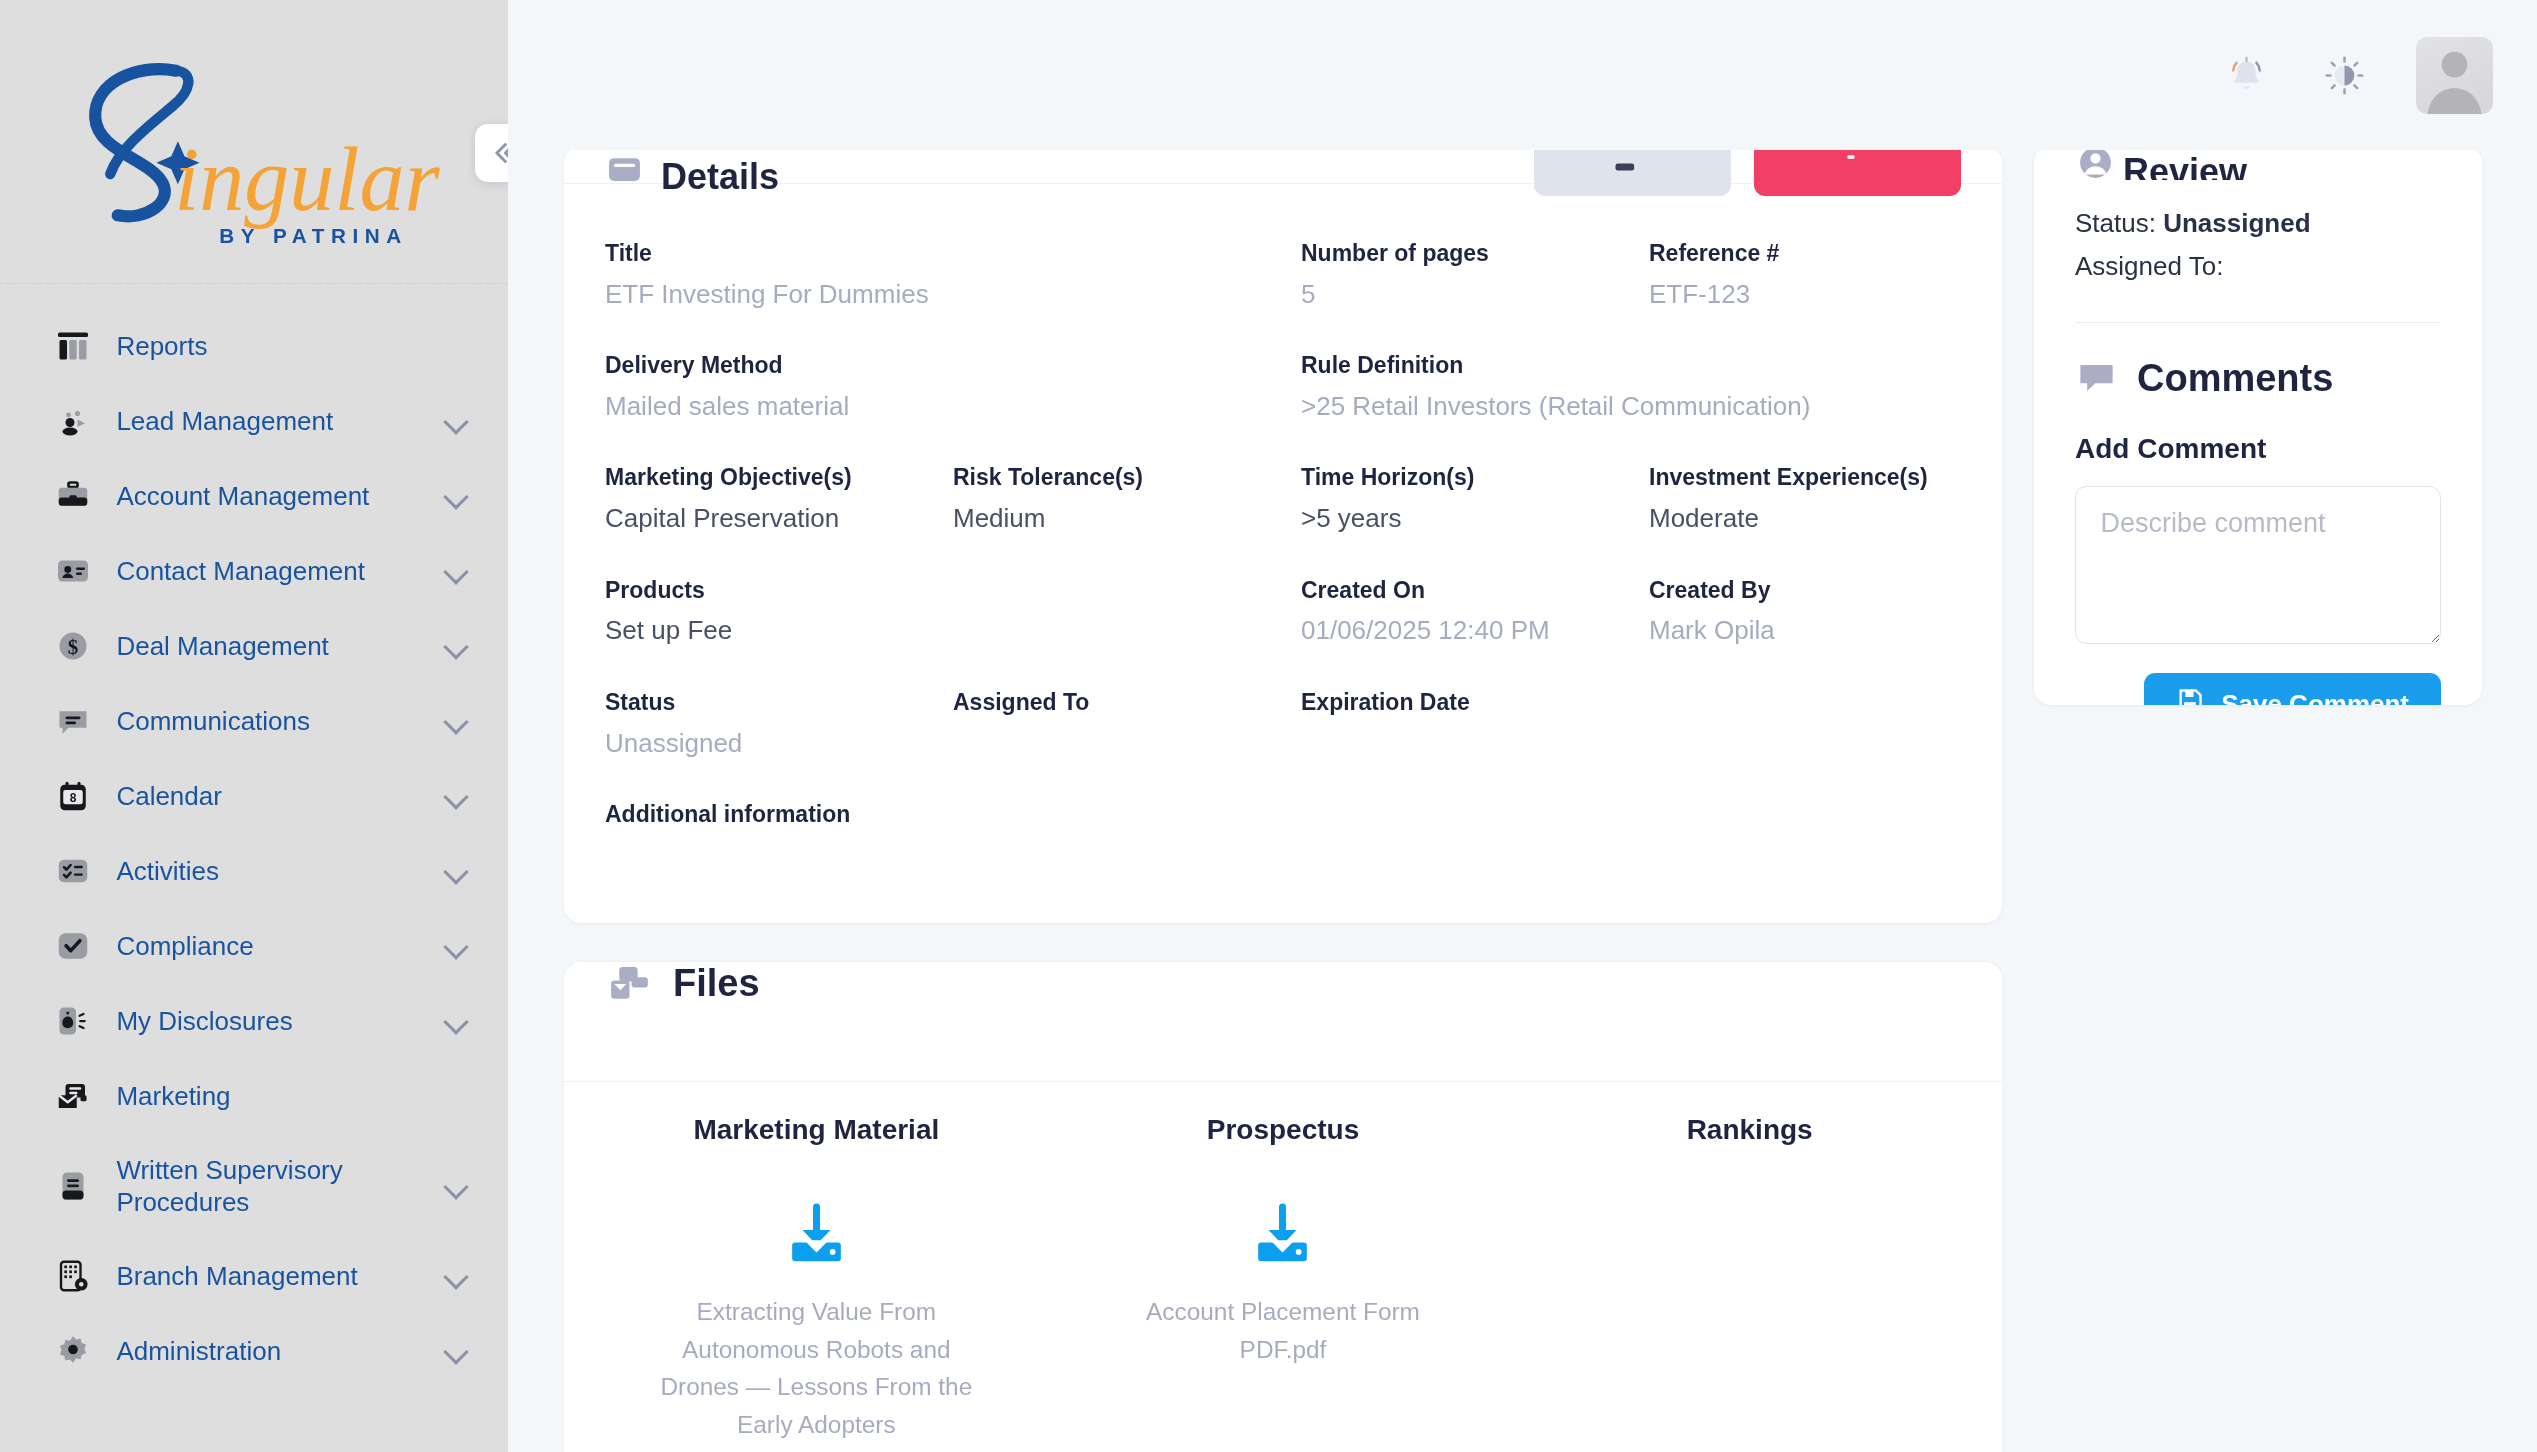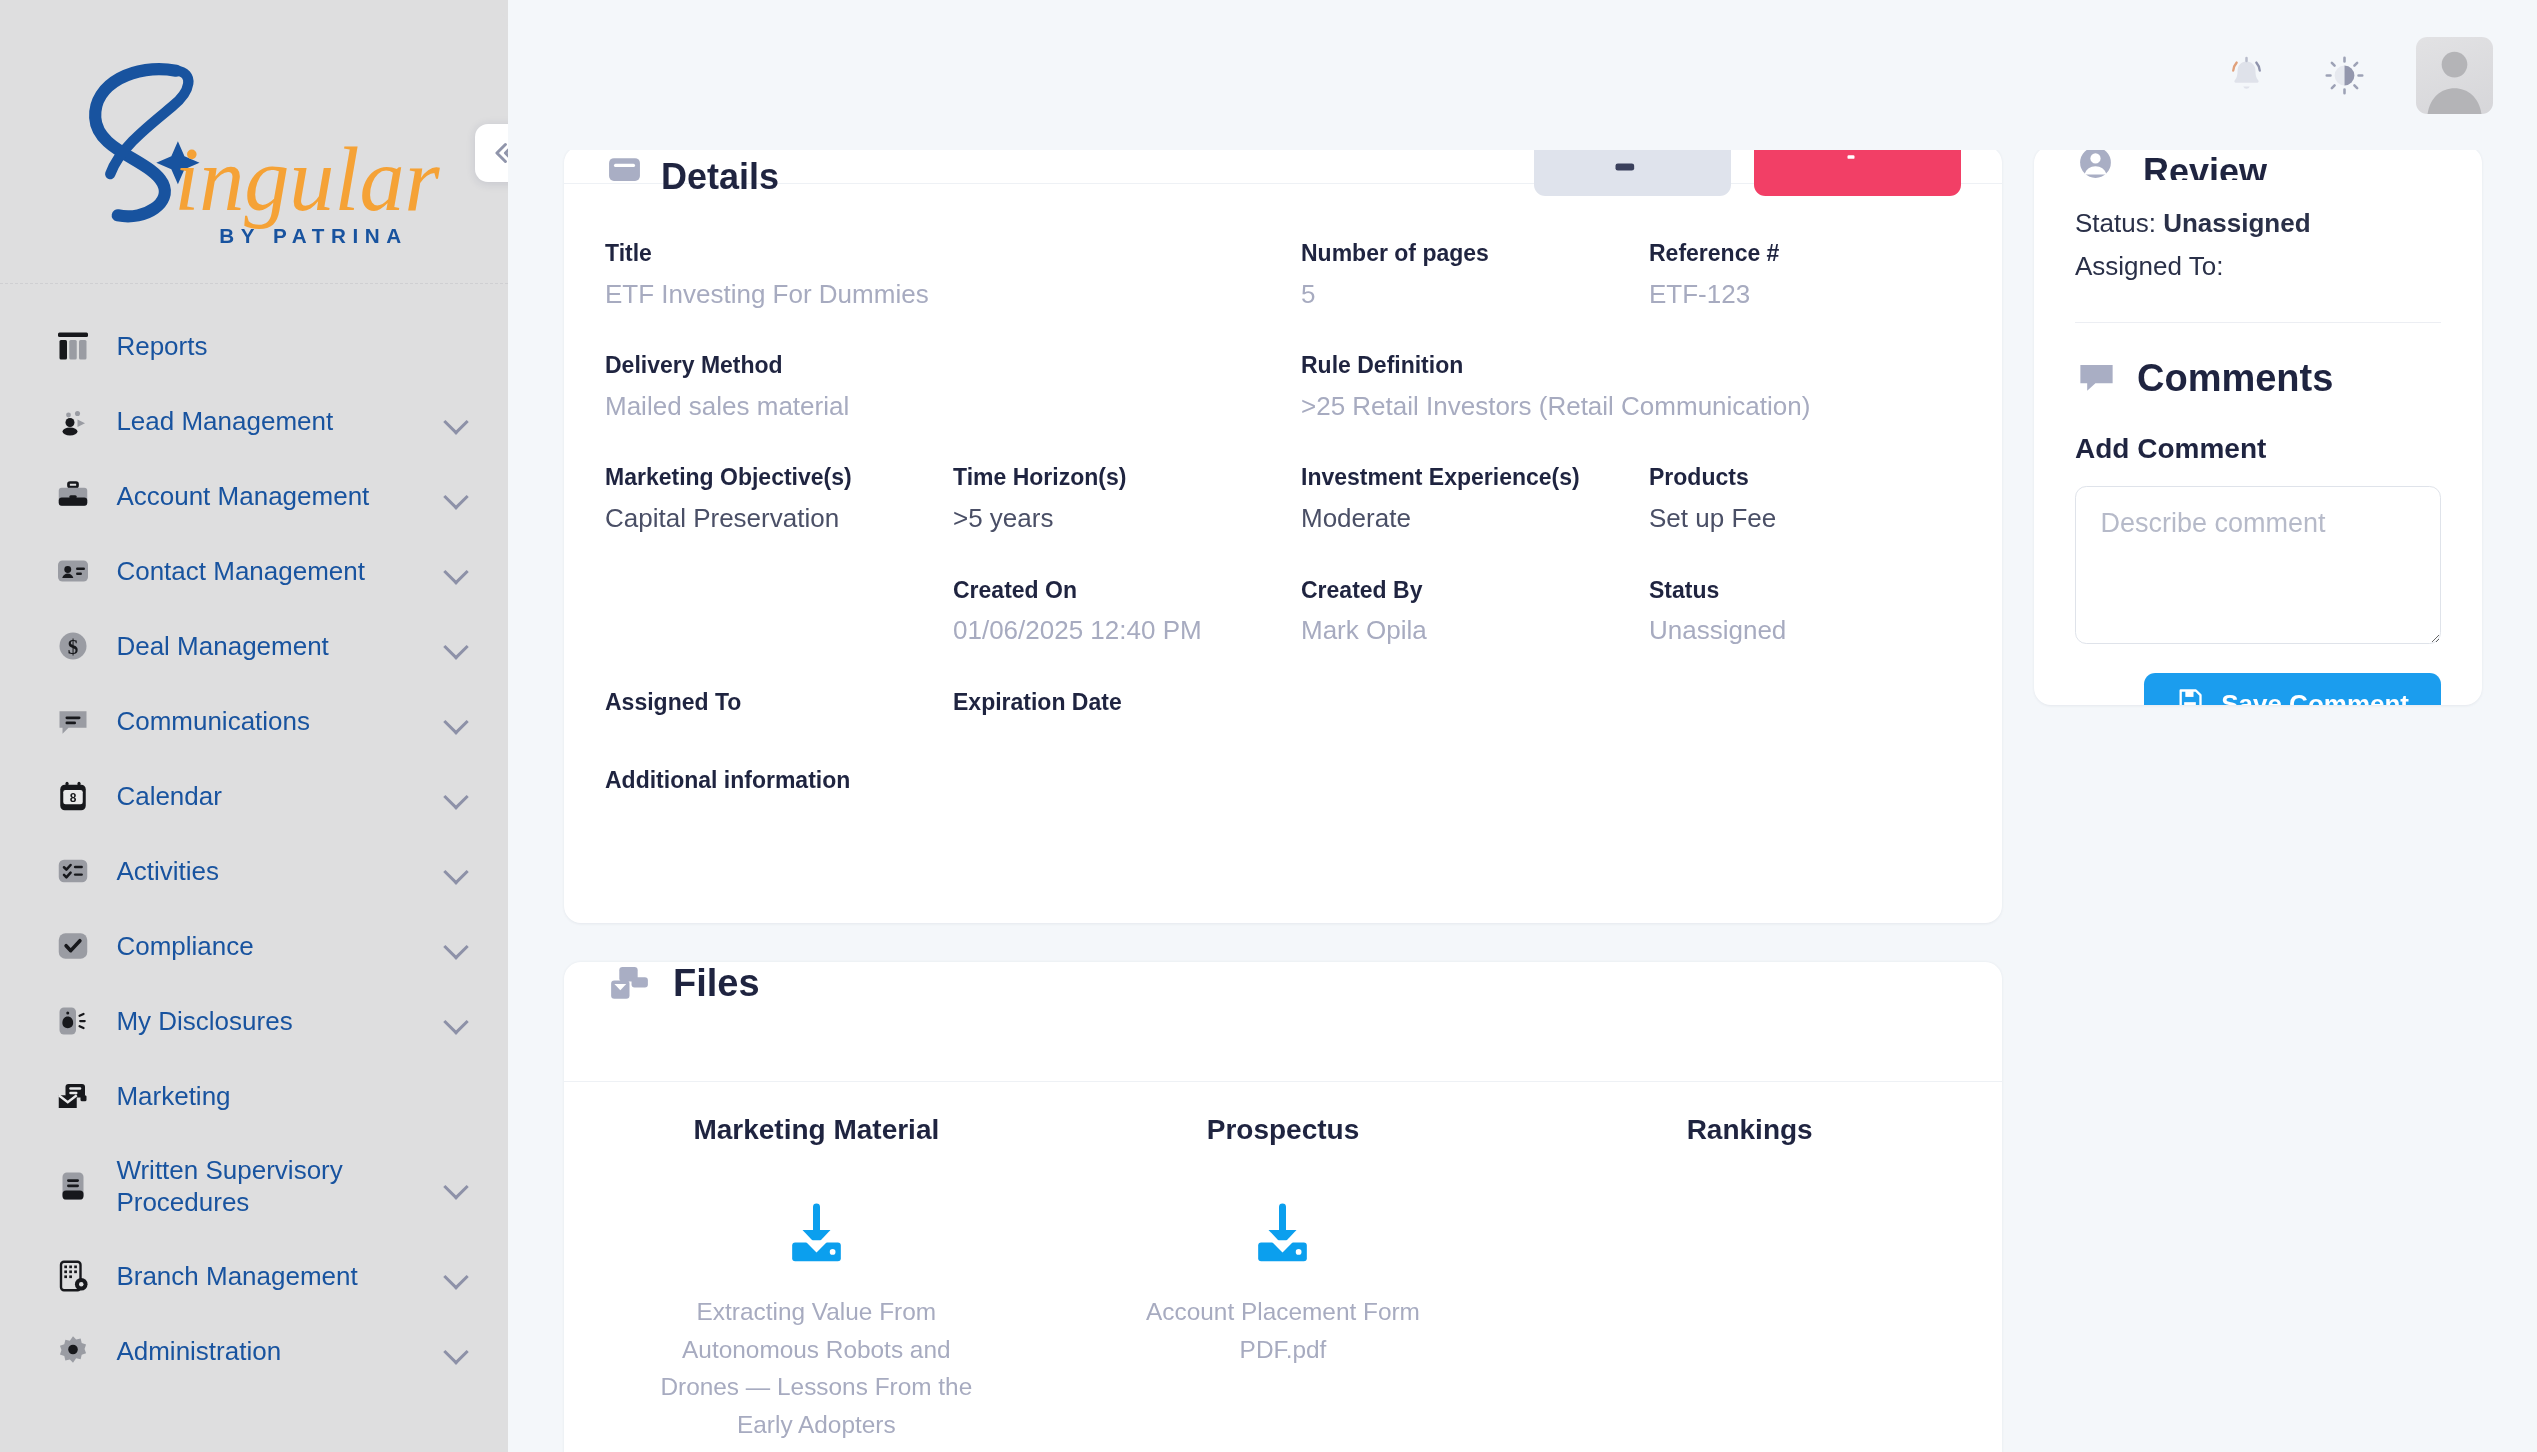--- a/index.html
+++ b/index.html
@@ -228,21 +228,21 @@
   }
 
   
   .side-card {
     margin-top: 146px;
     padding: 0 41px 49px 41px;
     overflow: hidden;
     height: 559px;
   }
   .review-head {
-    display: flex; align-items: flex-end; gap: 27px;
+    display: flex; align-items: flex-end; gap: 7px;
     height: 34px;
     overflow: hidden;
   }
   .review-title {
     font-size: 36px; font-weight: bold; color: #1f2440;
     position: relative; top: 13px;
   }
   .review-line {
     font-size: 26px; color: #2a3048; line-height: 1.5; margin-top: 24.4px;
   }
@@ -561,20 +561,24 @@
               <div class="fvalue"></div>
             </div>
             <div class="field span2">
               <div class="flabel">Rule Definition</div>
               <div class="fvalue">&gt;25 Retail Investors (Retail Communication)</div>
             </div>
 
             <div class="field">
               <div class="flabel">Marketing Objective(s)</div>
               <div class="fvalue dark">Capital Preservation</div>
+            </div>
+            <div class="field">
+              <div class="flabel">Risk Tolerance(s)</div>
+              <div class="fvalue dark">Medium</div>
             </div>
             <div class="field">
               <div class="flabel">Time Horizon(s)</div>
               <div class="fvalue dark">&gt;5 years</div>
             </div>
             <div class="field">
               <div class="flabel">Investment Experience(s)</div>
               <div class="fvalue dark">Moderate</div>
             </div>
 

